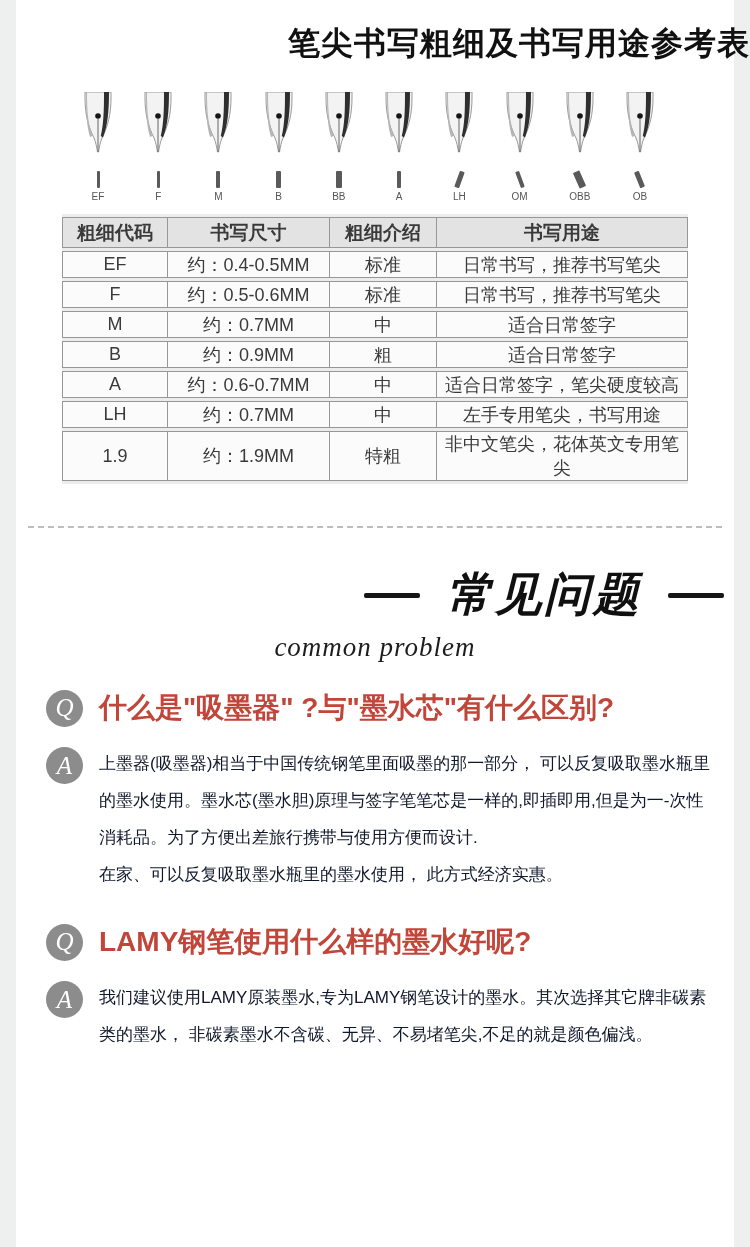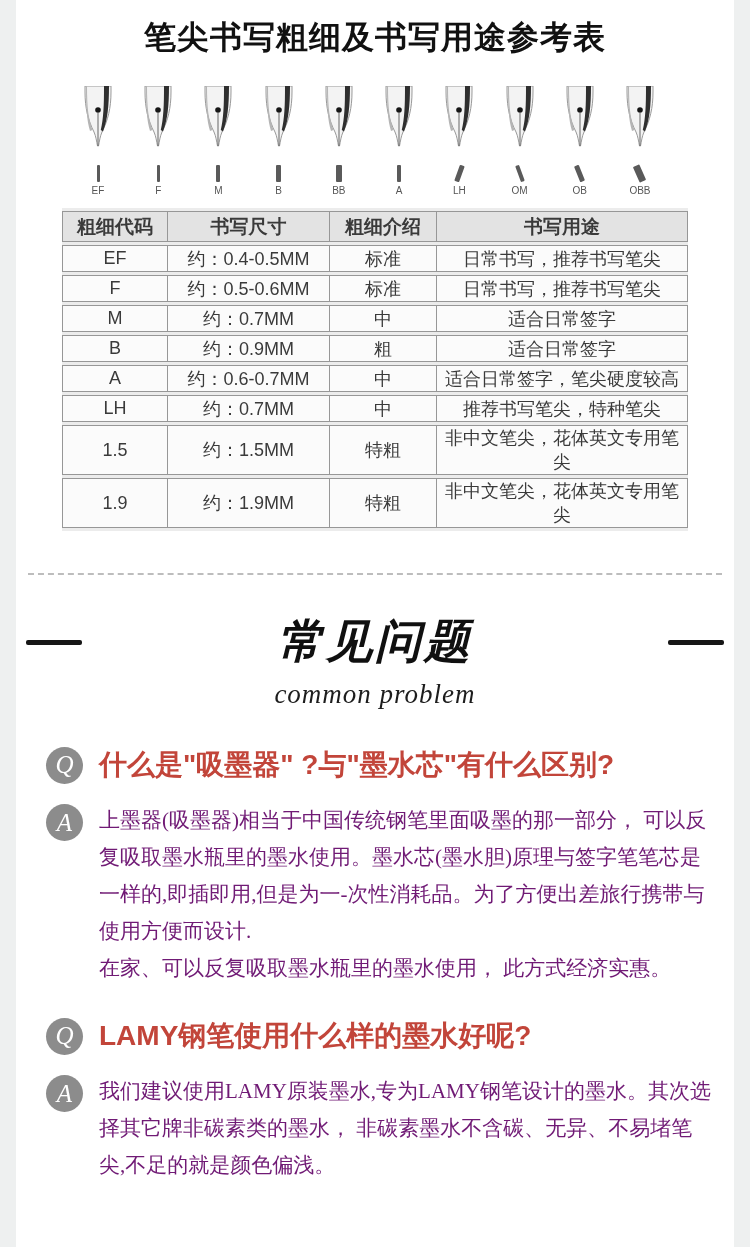--- a/index.html
+++ b/index.html
@@ -5,22 +5,22 @@
   * { margin:0; padding:0; box-sizing:border-box; }
   html,body { background:#ffffff; }
   body {
     width:750px; min-height:1247px; margin:0 auto; position:relative;
     font-family:"Liberation Sans", sans-serif; color:#222; overflow-x:hidden;
   }
   .edge-strip { position:absolute; top:0; bottom:0; width:16px; background:#eef0f0; z-index:0; }
   .edge-strip.left { left:0; } .edge-strip.right { right:0; }
   .content { position:relative; z-index:1; }
 
-  .page-title { text-align:center; font-size:32px; font-weight:700; color:#111;
-    padding-top:16px; letter-spacing:1px; }
+  .page-title { text-align:right; font-size:32px; font-weight:700; color:#111;
+    padding-top:22px; letter-spacing:1px; }
 
   
   .nib-row { display:flex; justify-content:space-between; align-items:flex-end;
     padding:26px 88px 0 76px; }
   .nib { display:flex; flex-direction:column; align-items:center; }
   .stroke-wrap { height:18px; display:flex; align-items:center; justify-content:center; margin-top:2px; }
   .stroke-mark { height:17px; background:#5a5a5a; border-radius:1px; }
   .nib-label { font-size:10px; color:#555; margin-top:3px; white-space:nowrap; }
 
   
@@ -29,36 +29,36 @@
   .nib-table th, .nib-table td { border-top:1px solid #979797; border-bottom:1px solid #979797;
     border-right:1px solid #979797; text-align:center; }
   .nib-table th:first-child, .nib-table td:first-child { border-left:1px solid #979797; }
   .nib-table th { background:#e3e3e3; height:31px; font-size:19px; font-weight:700; color:#3a3a3a; }
   .nib-table td { background:#fbfbfb; height:27px; font-size:18px; color:#3a3a3a; }
   .nib-table col.c1 { width:106px; } .nib-table col.c2 { width:162px; }
   .nib-table col.c3 { width:107px; } .nib-table col.c4 { width:251px; }
 
   .dashed-divider { border-top:2px dashed #bdbdbd; margin:42px 28px 0; height:0; }
 
-  .faq-header { display:flex; align-items:center; justify-content:space-between; margin:36px 0 6px; }
+  .faq-header { display:flex; align-items:center; justify-content:flex-end; margin:36px 0 6px; }
   .dash-line { width:56px; height:5px; background:#161616; margin:0 26px; border-radius:2px; }
   .faq-title { font-size:46px; font-weight:900; font-style:italic; letter-spacing:3px; color:#101010; }
   .faq-sub { text-align:center; font-family:"Liberation Serif", serif; font-style:italic;
-    font-size:27px; color:#1d1d1d; margin-bottom:36px; letter-spacing:1px; }
+    font-size:27px; color:#1d1d1d; margin-bottom:26px; letter-spacing:1px; }
 
   .faq-list { padding:0 36px 0 46px; }
   .qa-item { margin-bottom:30px; }
   .q-row { display:flex; align-items:center; gap:16px; margin-bottom:18px; }
   .badge { width:37px; height:37px; border-radius:50%; background:#8c8c8c; color:#fff;
     font-family:"Liberation Serif", serif; font-style:italic; font-size:25px;
     display:flex; align-items:center; justify-content:center; flex:0 0 37px; }
   .q-text { font-size:28px; font-weight:700; color:#c2453a; }
   .a-row { display:flex; align-items:flex-start; gap:16px; }
   .a-row .badge { margin-top:2px; }
-  .a-paras { width:614px; font-size:21px; color:#701a75; line-height:37px;font-family:Liberation Serif, serif; }
+  .a-paras { width:614px; font-size:17px; color:#0f172a; line-height:37px; }
 </style>
 </head>
 <body>
 
 <div class="edge-strip left"></div>
 <div class="edge-strip right"></div>
 
 <div class="content">
 
   <h1 class="page-title">笔尖书写粗细及书写用途参考表</h1>
@@ -196,39 +196,39 @@
     <span>
       <svg width="44" height="72" viewBox="0 0 44 72">
         <path d="M9,0 L9,6 C9,22 12,34 18,46 C20,50.5 20.5,55 21.5,60 L22.5,60 C23.5,55 24,50.5 26,46 C32,34 35,22 35,6 L35,0 Z" fill="#f3f3f3" stroke="#9a9a9a" stroke-width="1"></path>
         <path d="M11,0 C11,22 12.5,33 16.5,44 L14,45 C10.8,34 10,22 10,0 Z" fill="#b5b5b5"></path>
         <path d="M28,0 C28,20 27.5,32 24.8,44 L27,45.5 C31.5,34 33,20 33,0 Z" fill="#2f2f2f"></path>
         <circle cx="22" cy="24" r="2.8" fill="#161616"></circle>
         <rect x="21.5" y="27" width="1" height="33" fill="#666"></rect>
       </svg>
     </span>
     <span class="stroke-wrap">
+      <span class="stroke-mark" style="width: 7px; transform: rotate(-24deg);"></span>
+    </span>
+    <span class="nib-label">OBB</span>
+  </div>
+
+  <div class="nib">
+    <span>
+      <svg width="44" height="72" viewBox="0 0 44 72">
+        <path d="M9,0 L9,6 C9,22 12,34 18,46 C20,50.5 20.5,55 21.5,60 L22.5,60 C23.5,55 24,50.5 26,46 C32,34 35,22 35,6 L35,0 Z" fill="#f3f3f3" stroke="#9a9a9a" stroke-width="1"></path>
+        <path d="M11,0 C11,22 12.5,33 16.5,44 L14,45 C10.8,34 10,22 10,0 Z" fill="#b5b5b5"></path>
+        <path d="M28,0 C28,20 27.5,32 24.8,44 L27,45.5 C31.5,34 33,20 33,0 Z" fill="#2f2f2f"></path>
+        <circle cx="22" cy="24" r="2.8" fill="#161616"></circle>
+        <rect x="21.5" y="27" width="1" height="33" fill="#666"></rect>
+      </svg>
+    </span>
+    <span class="stroke-wrap">
       <span class="stroke-mark" style="width: 5px; transform: rotate(-22deg);"></span>
     </span>
     <span class="nib-label">OB</span>
-  </div>
-
-  <div class="nib">
-    <span>
-      <svg width="44" height="72" viewBox="0 0 44 72">
-        <path d="M9,0 L9,6 C9,22 12,34 18,46 C20,50.5 20.5,55 21.5,60 L22.5,60 C23.5,55 24,50.5 26,46 C32,34 35,22 35,6 L35,0 Z" fill="#f3f3f3" stroke="#9a9a9a" stroke-width="1"></path>
-        <path d="M11,0 C11,22 12.5,33 16.5,44 L14,45 C10.8,34 10,22 10,0 Z" fill="#b5b5b5"></path>
-        <path d="M28,0 C28,20 27.5,32 24.8,44 L27,45.5 C31.5,34 33,20 33,0 Z" fill="#2f2f2f"></path>
-        <circle cx="22" cy="24" r="2.8" fill="#161616"></circle>
-        <rect x="21.5" y="27" width="1" height="33" fill="#666"></rect>
-      </svg>
-    </span>
-    <span class="stroke-wrap">
-      <span class="stroke-mark" style="width: 7px; transform: rotate(-24deg);"></span>
-    </span>
-    <span class="nib-label">OBB</span>
   </div>
 
 </div>
 
   <table class="nib-table">
     <colgroup>
         <col class="c1">
         <col class="c2">
         <col class="c3">
         <col class="c4">
@@ -269,27 +269,21 @@
         <tr>
           <td>A</td>
           <td>约：0.6-0.7MM</td>
           <td>中</td>
           <td>适合日常签字，笔尖硬度较高</td>
         </tr>
         <tr>
           <td>LH</td>
           <td>约：0.7MM</td>
           <td>中</td>
-          <td>推荐书写笔尖，特种笔尖</td>
-        </tr>
-        <tr>
-          <td>1.5</td>
-          <td>约：1.5MM</td>
-          <td>特粗</td>
-          <td>非中文笔尖，花体英文专用笔尖</td>
+          <td>左手专用笔尖，书写用途</td>
         </tr>
         <tr>
           <td>1.9</td>
           <td>约：1.9MM</td>
           <td>特粗</td>
           <td>非中文笔尖，花体英文专用笔尖</td>
         </tr>
       </tbody>
   </table>
 

